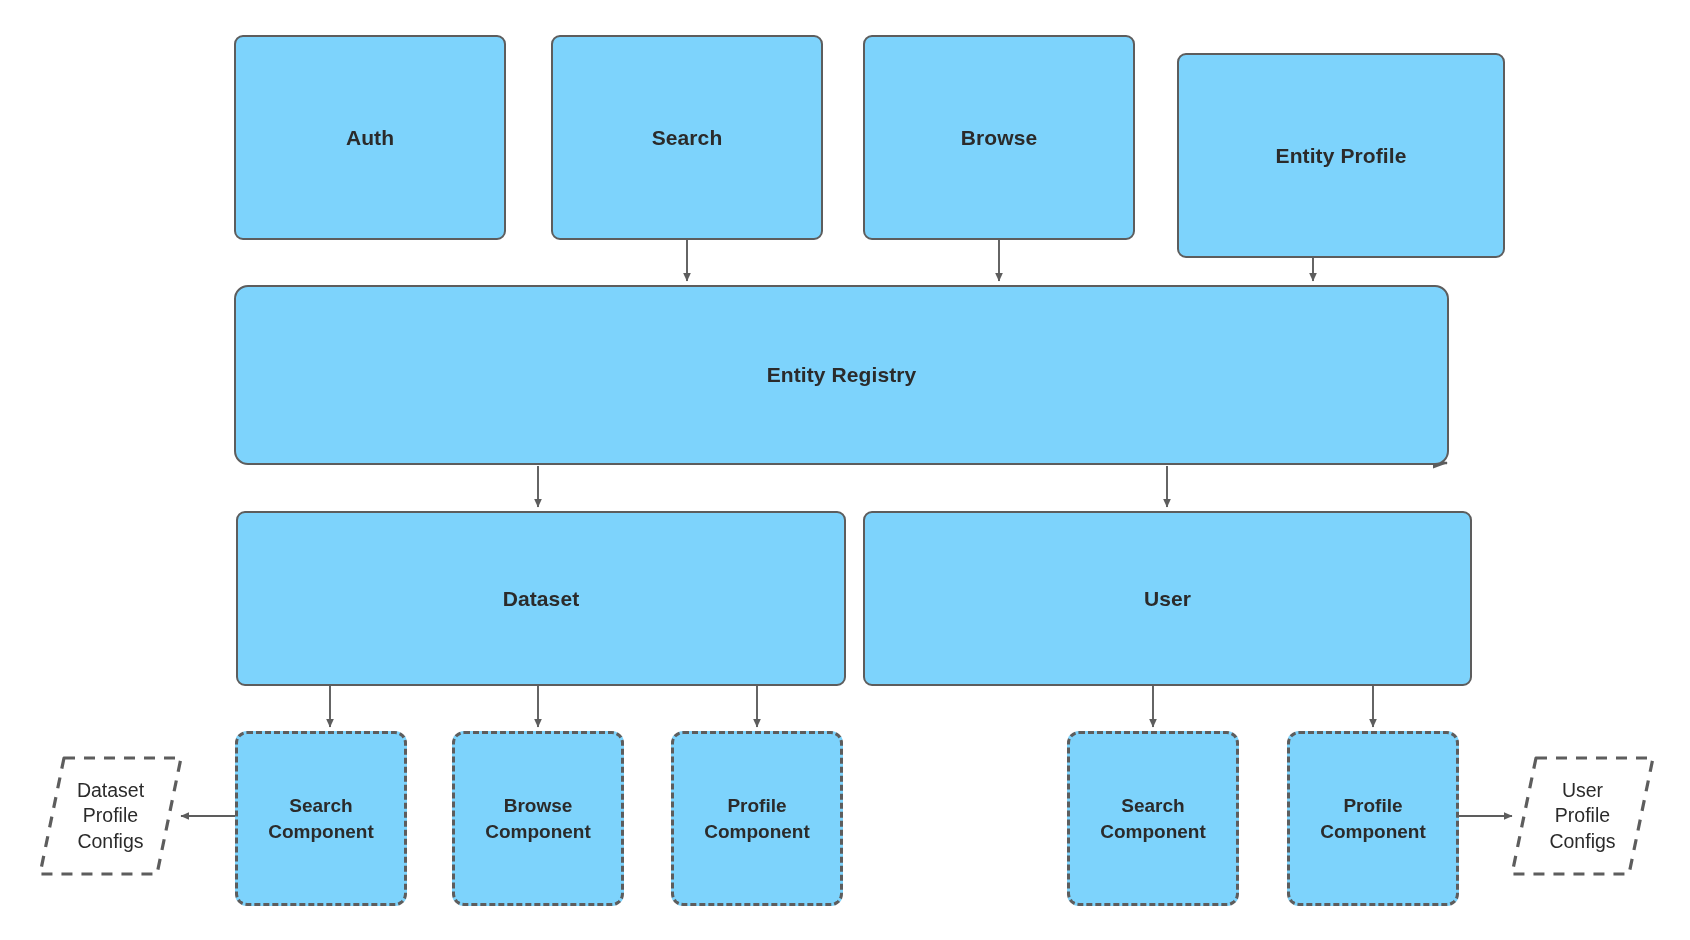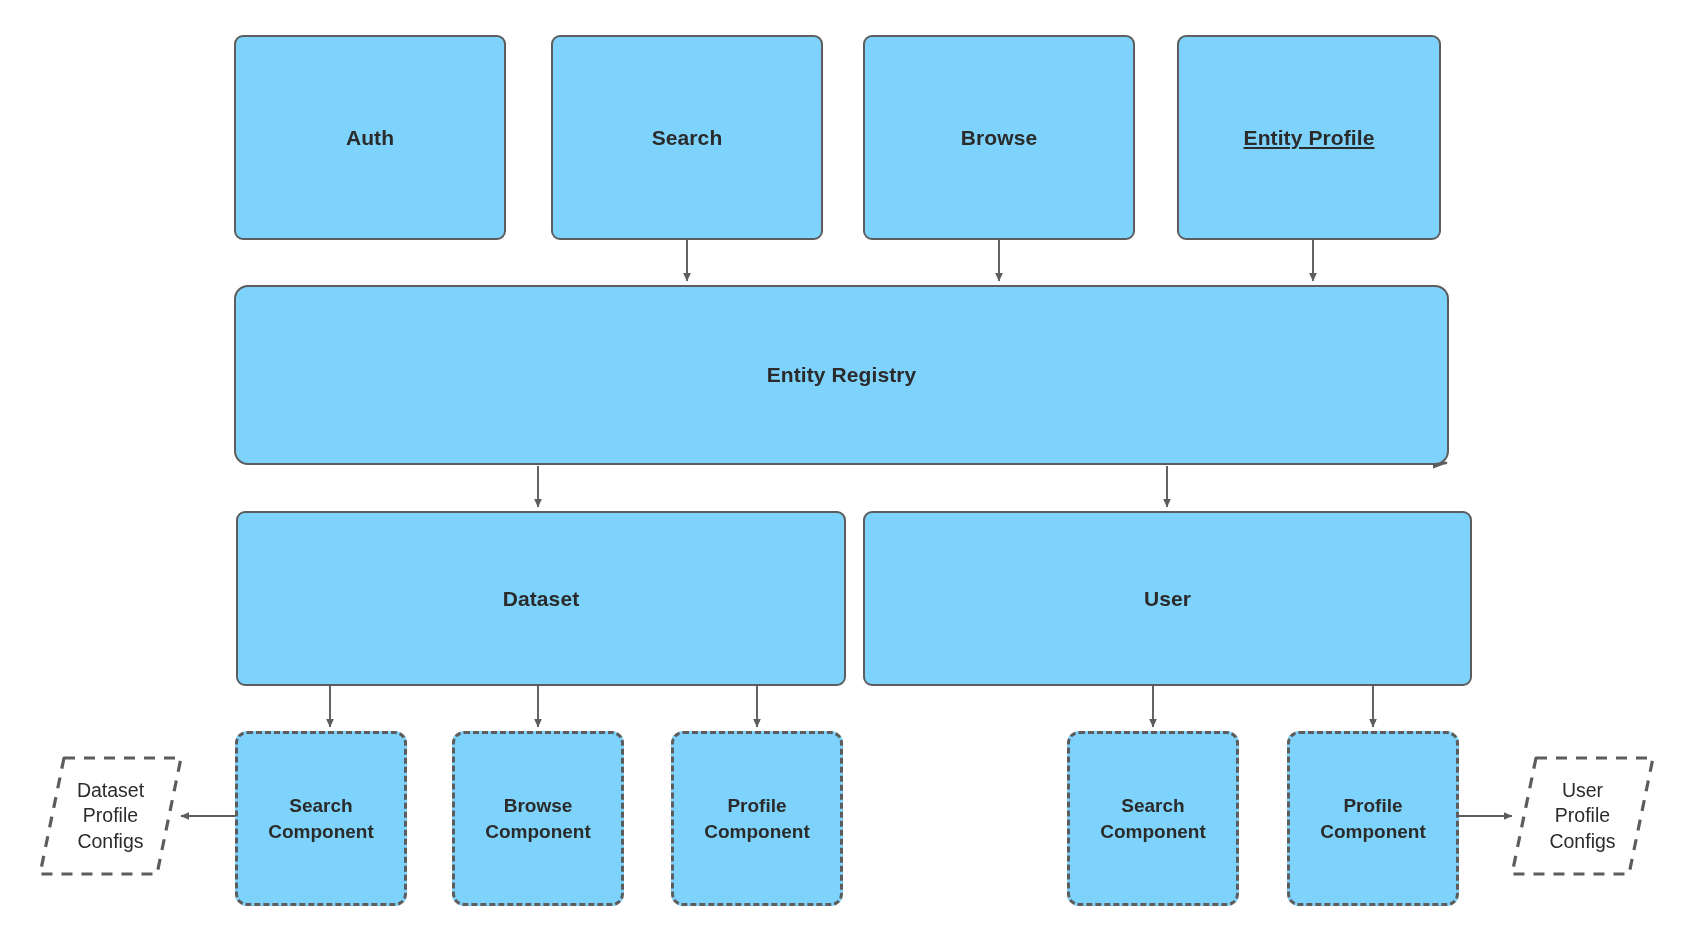--- a/index.html
+++ b/index.html
@@ -128,21 +128,21 @@
   </div>
 
   <div class="node solid" style="left:551px; top:35px; width:272px; height:205px;">
     <span class="lbl">Search</span>
   </div>
 
   <div class="node solid" style="left:863px; top:35px; width:272px; height:205px;">
     <span class="lbl">Browse</span>
   </div>
 
-  <div class="node solid" style="left:1177px; top:35px; width:264px; height:205px;text-decoration:underline;">
+  <div class="node solid" style="left:1177px; top:53px; width:328px; height:205px;">
     <span class="lbl">Entity Profile</span>
   </div>
 
   <div class="node solid" style="left:234px; top:285px; width:1215px; height:180px;border-radius:14px;">
     <span class="lbl">Entity Registry</span>
   </div>
 
   <div class="node solid" style="left:236px; top:511px; width:610px; height:175px;">
     <span class="lbl">Dataset</span>
   </div>

